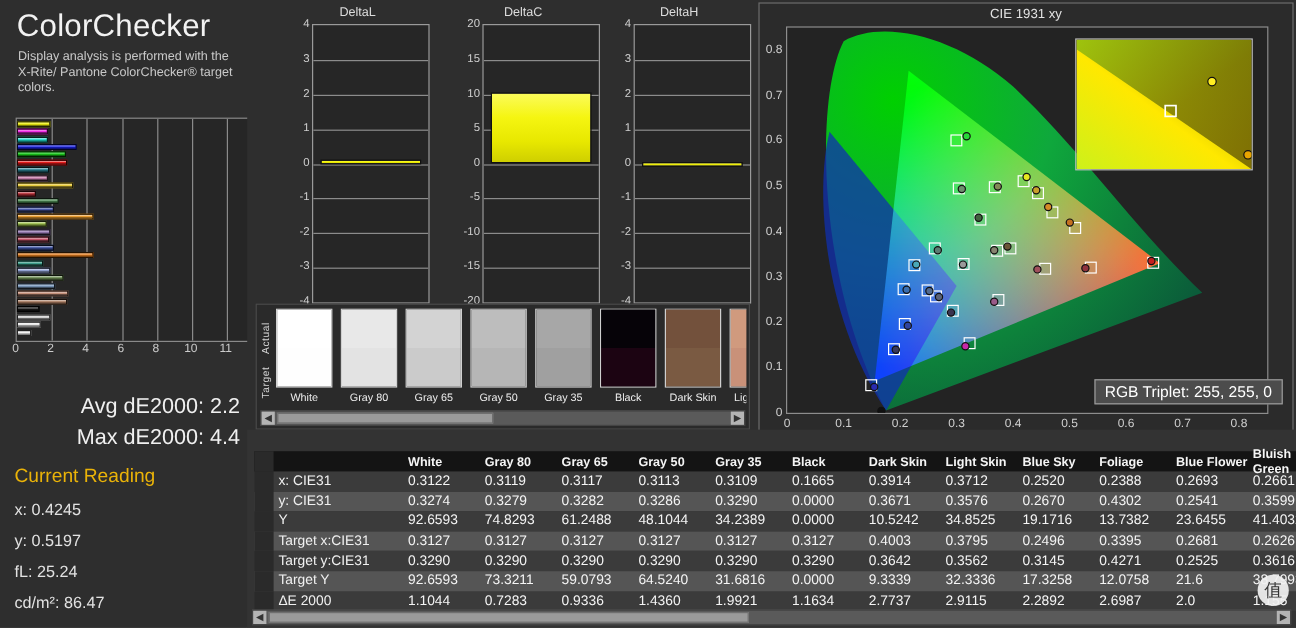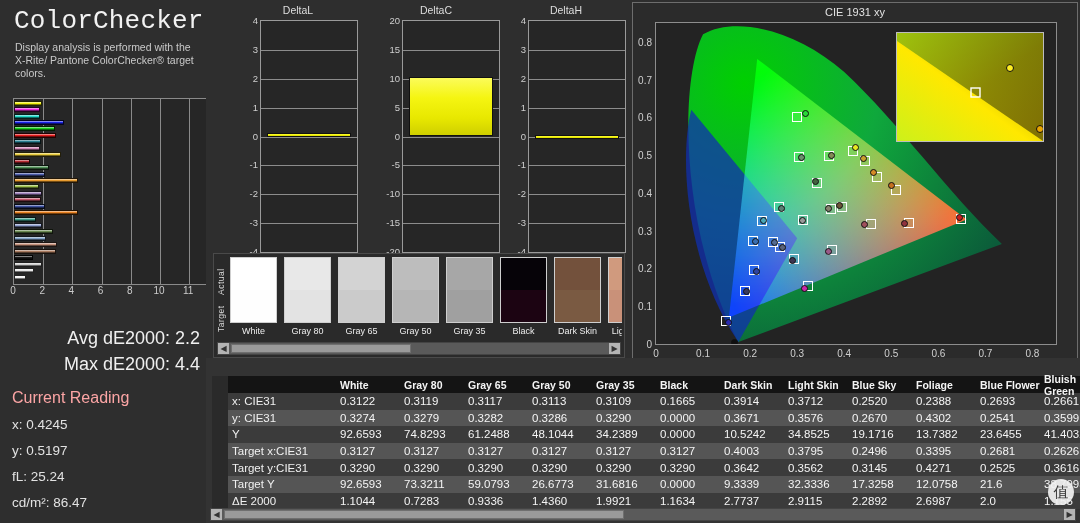--- a/index.html
+++ b/index.html
@@ -2,40 +2,40 @@
 <html><head>
 <meta charset="utf-8">
 <style>
   html,body{margin:0;padding:0;background:#2b2b2b;}
   body{width:1080px;height:523px;overflow:hidden;
        font-family:"Liberation Sans","DejaVu Sans",sans-serif;color:#e6e6e6;}
   .app{position:relative;width:1080px;height:523px;background:#2e2e2e;}
 
   
   .left{position:absolute;left:0;top:0;width:205px;height:523px;background:#2e2e2e;}
-  .title{position:absolute;left:14px;top:6px;font-size:26px;color:#f2f2f2;letter-spacing:.2px;font-weight:400;font-family:Liberation Mono, monospace;}
+  .title{position:absolute;left:14px;top:6px;font-size:26px;color:#f2f2f2;letter-spacing:.2px;font-weight:400;}
   .subtitle{position:absolute;left:15px;top:41px;width:186px;font-size:10.5px;line-height:13px;color:#c9c9c9;}
 
   
   .de-wrap{position:absolute;left:0px;top:84px;width:240px;height:235px;}
   .de-title{position:absolute;left:0;top:0;width:240px;text-align:center;font-size:11px;color:#ddd;margin-top:42px;}
   .de-plot{position:absolute;left:13px;top:14px;width:221px;height:187px;background:#262626;
            border:1px solid #8a8a8a;box-sizing:border-box;overflow:hidden;}
   .de-grid{position:absolute;top:0;bottom:0;width:1px;background:#8a8a8a;}
   .de-bars{position:absolute;left:0;top:0;right:0;bottom:0;
            display:flex;flex-direction:column;justify-content:flex-start;padding-top:1px;}
   .de-bar-row{height:6.45px;display:flex;align-items:center;}
   .de-bar{height:5px;border:1px solid rgba(0,0,0,.85);box-sizing:border-box;
           box-shadow:inset 0 1px 0 rgba(255,255,255,.45), inset 0 -1px 0 rgba(0,0,0,.5);}
   .de-axis{position:absolute;left:13px;top:201px;width:221px;height:18px;}
   .de-tick{position:absolute;top:0;font-size:10px;color:#ccc;transform:translateX(-50%);}
 
   .avg{position:absolute;left:0;top:328px;width:200px;text-align:right;font-size:18px;color:#f0f0f0;}
   .max{position:absolute;left:0;top:354px;width:200px;text-align:right;font-size:18px;color:#f0f0f0;}
-  .cr-title{position:absolute;left:12px;top:389px;font-size:16px;color:#fca5a5;}
+  .cr-title{position:absolute;left:12px;top:389px;font-size:16px;color:#eab308;}
   .cr-line{position:absolute;left:12px;font-size:13.5px;color:#e2e2e2;}
 
   
   .mid{position:absolute;left:206px;top:0;width:424px;height:375px;background:#2e2e2e;}
   .dchart{position:absolute;top:4px;}
   .dchart .dtitle{position:absolute;top:0;left:0;width:100%;text-align:center;font-size:10.5px;color:#ddd;}
   .dplot{position:absolute;top:16px;background:#262626;border:1px solid #9a9a9a;box-sizing:border-box;overflow:hidden;}
   .hline{position:absolute;left:0;right:0;height:1px;background:#8c8c8c;}
   .ytick{position:absolute;font-size:9.5px;color:#cfcfcf;text-align:right;transform:translateY(-50%);}
   .dbar{position:absolute;border:1px solid #111;box-sizing:border-box;
@@ -480,20 +480,21 @@
         <div class="cie-yt" style="left: 0px; width: 19px; top: 341px;">0</div>
         <div class="cie-yt" style="left: 0px; width: 19px; top: 303.235px;">0.1</div>
         <div class="cie-yt" style="left: 0px; width: 19px; top: 265.471px;">0.2</div>
         <div class="cie-yt" style="left: 0px; width: 19px; top: 227.706px;">0.3</div>
         <div class="cie-yt" style="left: 0px; width: 19px; top: 189.941px;">0.4</div>
         <div class="cie-yt" style="left: 0px; width: 19px; top: 152.176px;">0.5</div>
         <div class="cie-yt" style="left: 0px; width: 19px; top: 114.412px;">0.6</div>
         <div class="cie-yt" style="left: 0px; width: 19px; top: 76.6471px;">0.7</div>
         <div class="cie-yt" style="left: 0px; width: 19px; top: 38.8824px;">0.8</div>
       </div>
+    <div class="rgbbox">RGB Triplet: 255, 255, 0</div>
   </div>
 
   <div class="sb tscroll-top" style="position:absolute;">
     <div class="sb-arrow">◀</div>
     <div class="sb-thumb" style="left:13px;width:340px;"></div>
     <div class="sb-arrow" style="position:absolute;right:0;">▶</div>
   </div>
 
   <div class="tbl-wrap">
     <div class="tbl" id="tbl">
@@ -592,21 +593,21 @@
           <div class="tc">0.4271</div>
           <div class="tc">0.2525</div>
           <div class="tc">0.3616</div>
         </div>
         <div class="trow b">
           <div class="tc-stub"></div>
           <div class="tc-lbl">Target Y</div>
           <div class="tc">92.6593</div>
           <div class="tc">73.3211</div>
           <div class="tc">59.0793</div>
-          <div class="tc">26.6773</div>
+          <div class="tc">64.5240</div>
           <div class="tc">31.6816</div>
           <div class="tc">0.0000</div>
           <div class="tc">9.3339</div>
           <div class="tc">32.3336</div>
           <div class="tc">17.3258</div>
           <div class="tc">12.0758</div>
           <div class="tc">21.6</div>
           <div class="tc">38.7993</div>
         </div>
         <div class="trow a">

